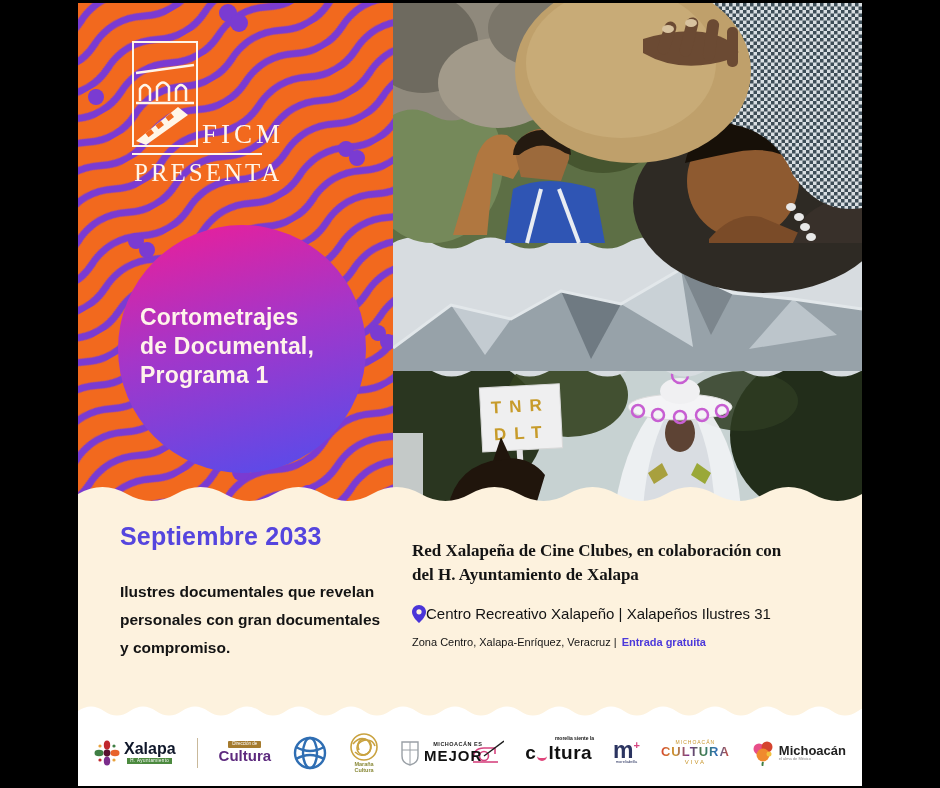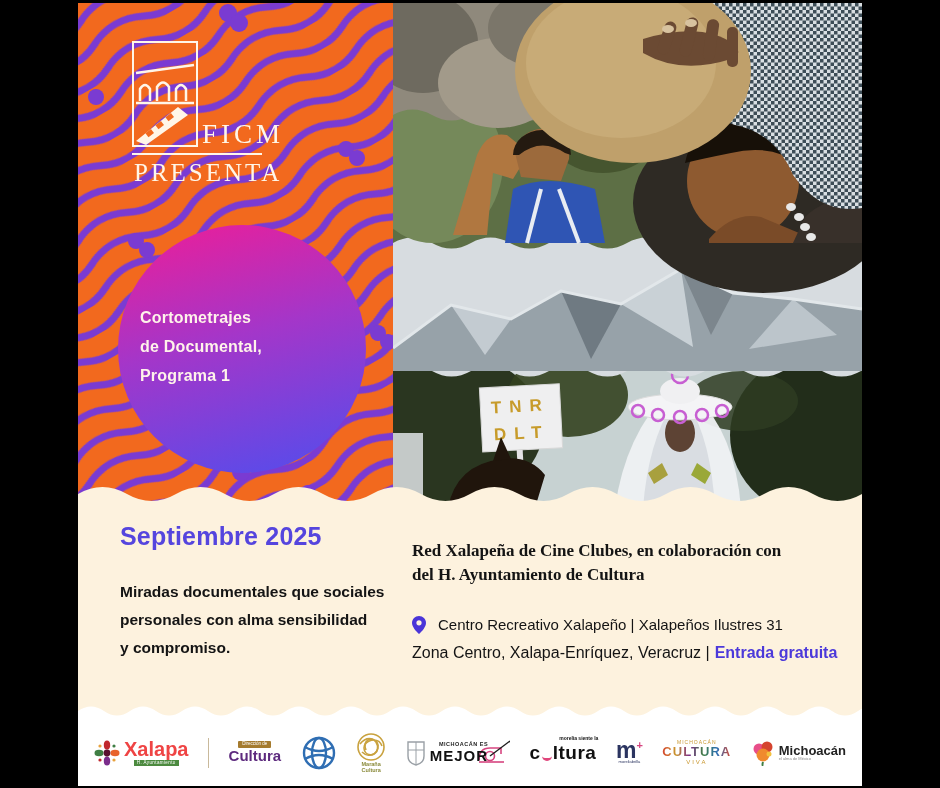--- a/index.html
+++ b/index.html
@@ -13,42 +13,42 @@
   .brand-box{position:absolute;left:4px;top:2px;width:62px;height:102px;border:2px solid #fff6e8;}
   .ficm-word{position:absolute;left:74px;top:80px;font-family:"Liberation Serif",serif;
     font-size:27px;letter-spacing:4px;color:#fff6e8;}
   .brand-rule{position:absolute;left:4px;top:114px;width:130px;height:2px;background:#fff6e8;}
   .presenta-word{position:absolute;left:6px;top:120px;font-family:"Liberation Serif",serif;
     font-size:25px;letter-spacing:3px;color:#fff6e8;}
   
   .title-circle{position:absolute;left:40px;top:222px;width:248px;height:248px;border-radius:50%;
     background:linear-gradient(165deg,#e81f9b 4%,#a436c9 45%,#5d4ae8 92%);}
   .title-lines{position:absolute;left:62px;top:300px;color:#fff3ea;font-weight:bold;
-    font-size:16px;line-height:29px;letter-spacing:.2px;}
+    font-size:23px;line-height:29px;letter-spacing:.2px;}
   
   .photo{position:absolute;left:315px;top:0;width:469px;height:505px;}
   
   .wave-cream{position:absolute;left:0;top:476px;width:784px;height:30px;}
   .mid{position:absolute;left:0;top:505px;width:784px;height:200px;background:#fdf2de;}
   .col-left{position:absolute;left:42px;top:519px;width:276px;color:#141414;}
   .col-right{position:absolute;left:334px;top:519px;width:430px;color:#141414;}
   .h-purple{color:#5545de;font-weight:bold;font-size:25px;letter-spacing:.2px;margin:0 0 2px 0;}
   .body-bold{font-weight:bold;font-size:15.5px;line-height:24px;}
   .col-left .body-bold{margin-top:27px;font-size:15.5px;line-height:28px;}
   .col-right .body-bold{margin-top:17px;font-size:17px;line-height:24px;font-family:Liberation Serif, serif;}
-  .venue-line{margin-top:24px;font-size:15px;line-height:28px;display:flex;align-items:center;gap:12px;}
-  .addr-line{font-size:16px;line-height:28px;}
+  .venue-line{margin-top:13px;font-size:15px;line-height:28px;display:flex;align-items:center;gap:0;}
+  .addr-line{font-size:11px;line-height:28px;}
   .free{color:#4c39da;font-weight:bold;margin-left:5px;}
   
   .wave-white{position:absolute;left:0;top:698px;width:784px;height:18px;}
   .footer{position:absolute;left:0;top:716px;width:784px;height:67px;background:#ffffff;
     display:flex;align-items:center;justify-content:space-between;padding:0 16px;box-sizing:border-box;}
   .logo{display:flex;align-items:center;gap:4px;}
   .stack{display:flex;flex-direction:column;align-items:center;line-height:1.05;}
-  .xalapa-name{font-size:20px;font-weight:bold;color:#ef4444;}
+  .xalapa-name{font-size:16px;font-weight:bold;color:#0f172a;}
   .xalapa-sub{font-size:4.5px;background:#4c8a3f;color:#fff;padding:1px 3px;letter-spacing:.4px;}
   .vdiv{width:1px;height:30px;background:#c9b99b;}
   .dir-badge{font-size:4.5px;background:#a57b2e;color:#fff;padding:1px 4px;border-radius:1px;}
   .cultura-name{font-size:15px;font-weight:bold;color:#5d2a7e;}
   .mejor-top{font-size:5.5px;font-weight:bold;color:#1c1c1c;letter-spacing:.5px;}
   .mejor-name{font-size:15px;font-weight:bold;color:#111;letter-spacing:1px;position:relative;}
   .mcu-wrap{position:relative;}
   .mcu-top{position:absolute;right:-2px;top:-7px;font-size:5px;font-weight:bold;color:#111;white-space:nowrap;}
   .mcu-name{font-size:19px;font-weight:bold;color:#111;letter-spacing:.5px;display:flex;align-items:flex-end;}
   .smile{display:inline-block;width:10px;height:8px;border-bottom:3px solid #e0457b;
@@ -224,32 +224,32 @@
         </g>
       </svg>
     </div>
 
     <svg class="wave-cream" viewBox="0 0 784 30" preserveAspectRatio="none">
       <path d="M0,15 Q24.5,1 49,15 T98,15 T147,15 T196,15 T245,15 T294,15 T343,15 T392,15 T441,15 T490,15 T539,15 T588,15 T637,15 T686,15 T735,15 T784,15 T833,15 L833,30 L0,30 Z" fill="#fdf2de"></path>
     </svg>
     <div class="mid"></div>
 
     <div class="col-left">
-      <div class="h-purple">Septiembre 2025</div>
+      <div class="h-purple">Septiembre 2033</div>
       <div class="body-bold">
-        <div>Miradas documentales que sociales</div>
-        <div>personales con alma sensibilidad</div>
+        <div>Ilustres documentales que revelan</div>
+        <div>personales con gran documentales</div>
         <div>y compromiso.</div>
       </div>
     </div>
 
     <div class="col-right">
       <div class="body-bold">
         <div>Red Xalapeña de Cine Clubes, en colaboración con</div>
-        <div>del H. Ayuntamiento de Cultura</div>
+        <div>del H. Ayuntamiento de Xalapa</div>
       </div>
       <div class="venue-line">
         <svg width="14" height="18" viewBox="0 0 14 18">
           <path d="M7,0 C3.1,0 0,3.1 0,7 C0,12 7,18 7,18 C7,18 14,12 14,7 C14,3.1 10.9,0 7,0 Z" fill="#4a35d8"></path>
           <circle cx="7" cy="6.8" r="2.6" fill="#fdf2de"></circle>
         </svg>
         <span>Centro Recreativo Xalapeño | Xalapeños Ilustres 31</span>
       </div>
       <div class="addr-line"><span>Zona Centro, Xalapa-Enríquez, Veracruz |</span><span class="free">Entrada gratuita</span></div>
     </div>

